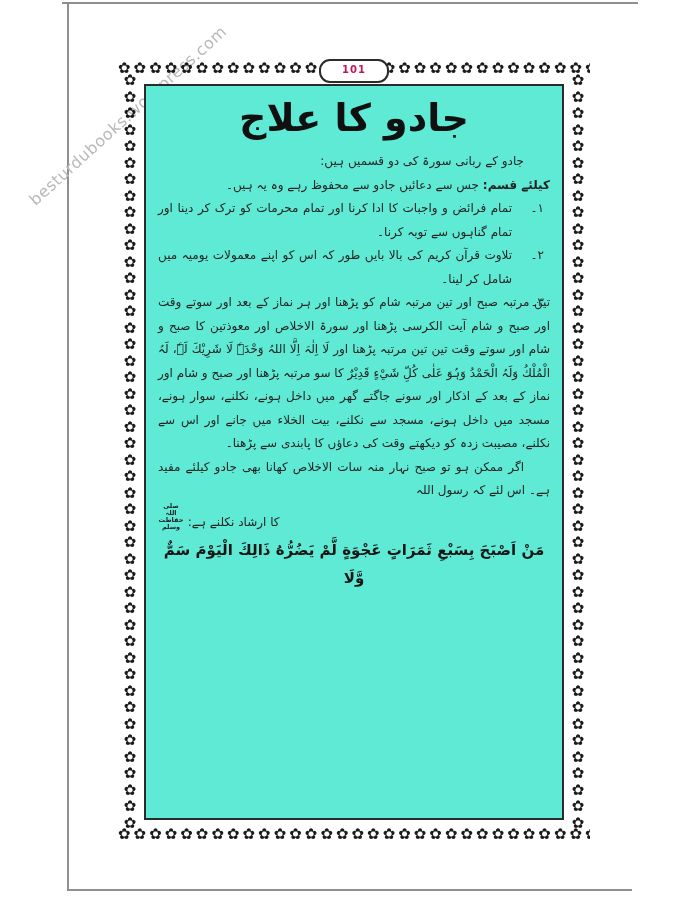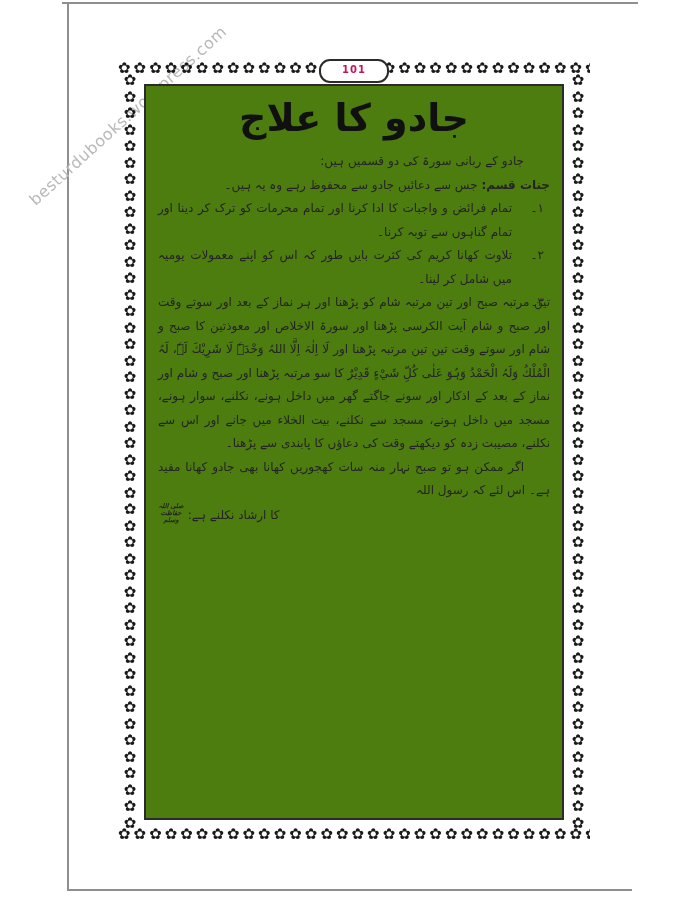--- a/index.html
+++ b/index.html
@@ -43,21 +43,21 @@
     position:absolute; top:1px; left:50%; transform:translateX(-50%);
     width:66px; height:20px; background:#fff;
     border:2px solid #2b2b2b; border-radius:11px;
     font-weight:bold; font-size:10px; line-height:18px; letter-spacing:1px;
     text-align:center; color:#be185d; z-index:3;
   }
 
   
   .content {
     position:absolute; left:26px; right:26px; top:26px; bottom:26px;
-    border:2px solid #2b2b2b; background:#4d7c0f;
+    border:2px solid #2b2b2b; background:#5eead4;
     padding:4px 12px 0 12px;
     direction:rtl; text-align:justify;
     font-size:12px; line-height:23.5px; color:#242424;
     overflow:hidden;
   }
   .title {
     margin:2px 0 6px 0; text-align:center;
     font-size:38px; line-height:52px; font-weight:bold; color:#101010;
   }
   p { margin:0; }
@@ -65,21 +65,21 @@
   .bold { font-weight:bold; }
   .list-item { position:relative; padding-right:38px; }
   .list-marker { position:absolute; right:6px; top:0; }
   .arabic {
     text-align:center; font-weight:bold;
     font-size:15px; line-height:28px; margin:2px 0; color:#161616;
   }
   .left-line { text-align:left; }
   .salawat {
     display:inline-block; width:26px; vertical-align:-3px;
-    font-size:6.5px; line-height:7px; font-weight:bold; text-align:center;font-style:italic;
+    font-size:6.5px; line-height:7px; font-weight:bold; text-align:center;
   }
   .salawat span { display:block; }
 </style>
 </head>
 <body>
 
 <div class="edge edge-top"></div>
 <div class="edge edge-left"></div>
 <div class="edge edge-bottom"></div>
 
@@ -211,37 +211,41 @@
 
   <div class="pill">
     <span>101</span>
   </div>
 
   <div class="content">
     <h1 class="title">جادو کا علاج</h1>
 
     <p class="indent">جادو کے ربانی سورۃ کی دو قسمیں ہیں:</p>
 
-    <p><span class="bold">جنات قسم:</span> <span>جس سے دعائیں جادو سے محفوظ رہے وہ یہ ہیں۔</span></p>
+    <p><span class="bold">کیلئے قسم:</span> <span>جس سے دعائیں جادو سے محفوظ رہے وہ یہ ہیں۔</span></p>
 
     <div class="list-item">
       <span class="list-marker">۱۔</span>
       <span>تمام فرائض و واجبات کا ادا کرنا اور تمام محرمات کو ترک کر دینا اور تمام گناہوں سے توبہ کرنا۔</span>
     </div>
     <div class="list-item">
       <span class="list-marker">۲۔</span>
-      <span>تلاوت کھانا کریم کی کثرت بایں طور کہ اس کو اپنے معمولات یومیہ میں شامل کر لینا۔</span>
+      <span>تلاوت قرآن کریم کی بالا بایں طور کہ اس کو اپنے معمولات یومیہ میں شامل کر لینا۔</span>
     </div>
     <div class="list-item">
       <span class="list-marker">۳۔</span>
     </div>
 
 
     <p>تین مرتبہ صبح اور تین مرتبہ شام کو پڑھنا اور ہر نماز کے بعد اور سوتے وقت اور صبح و شام آیت الکرسی پڑھنا اور سورۃ الاخلاص اور معوذتین کا صبح و شام اور سوتے وقت تین تین مرتبہ پڑھنا اور لَا اِلٰہَ اِلَّا اللہُ وَحْدَہٗ لَا شَرِيْكَ لَہٗ، لَہُ الْمُلْكُ وَلَہُ الْحَمْدُ وَہُوَ عَلٰى كُلِّ شَيْءٍ قَدِيْرٌ کا سو مرتبہ پڑھنا اور صبح و شام اور نماز کے بعد کے اذکار اور سونے جاگتے گھر میں داخل ہونے، نکلنے، سوار ہونے، مسجد میں داخل ہونے، مسجد سے نکلنے، بیت الخلاء میں جانے اور اس سے نکلنے، مصیبت زدہ کو دیکھتے وقت کی دعاؤں کا پابندی سے پڑھنا۔</p>
 
 
-    <p class="indent">اگر ممکن ہو تو صبح نہار منہ سات کھجوریں کھانا بھی جادو کھانا مفید ہے۔ اس لئے کہ رسول اللہ</p>
+    <p class="indent">اگر ممکن ہو تو صبح نہار منہ سات الاخلاص کھانا بھی جادو کیلئے مفید ہے۔ اس لئے کہ رسول اللہ</p>
 
     <p class="left-line"><span>کا ارشاد نکلنے ہے:</span> <span class="salawat"><span>صلی اللہ</span><span>حفاظت وسلم</span></span></p>
 
+    <div class="arabic">
+      <div>مَنْ اَصْبَحَ بِسَبْعِ ثَمَرَاتٍ عَجْوَةٍ لَّمْ يَضُرُّهُ ذَالِكَ الْيَوْمَ سَمٌّ وَّلَا</div>
+
+    </div>
 
   </div>
 </div>
 
 </body></html>

